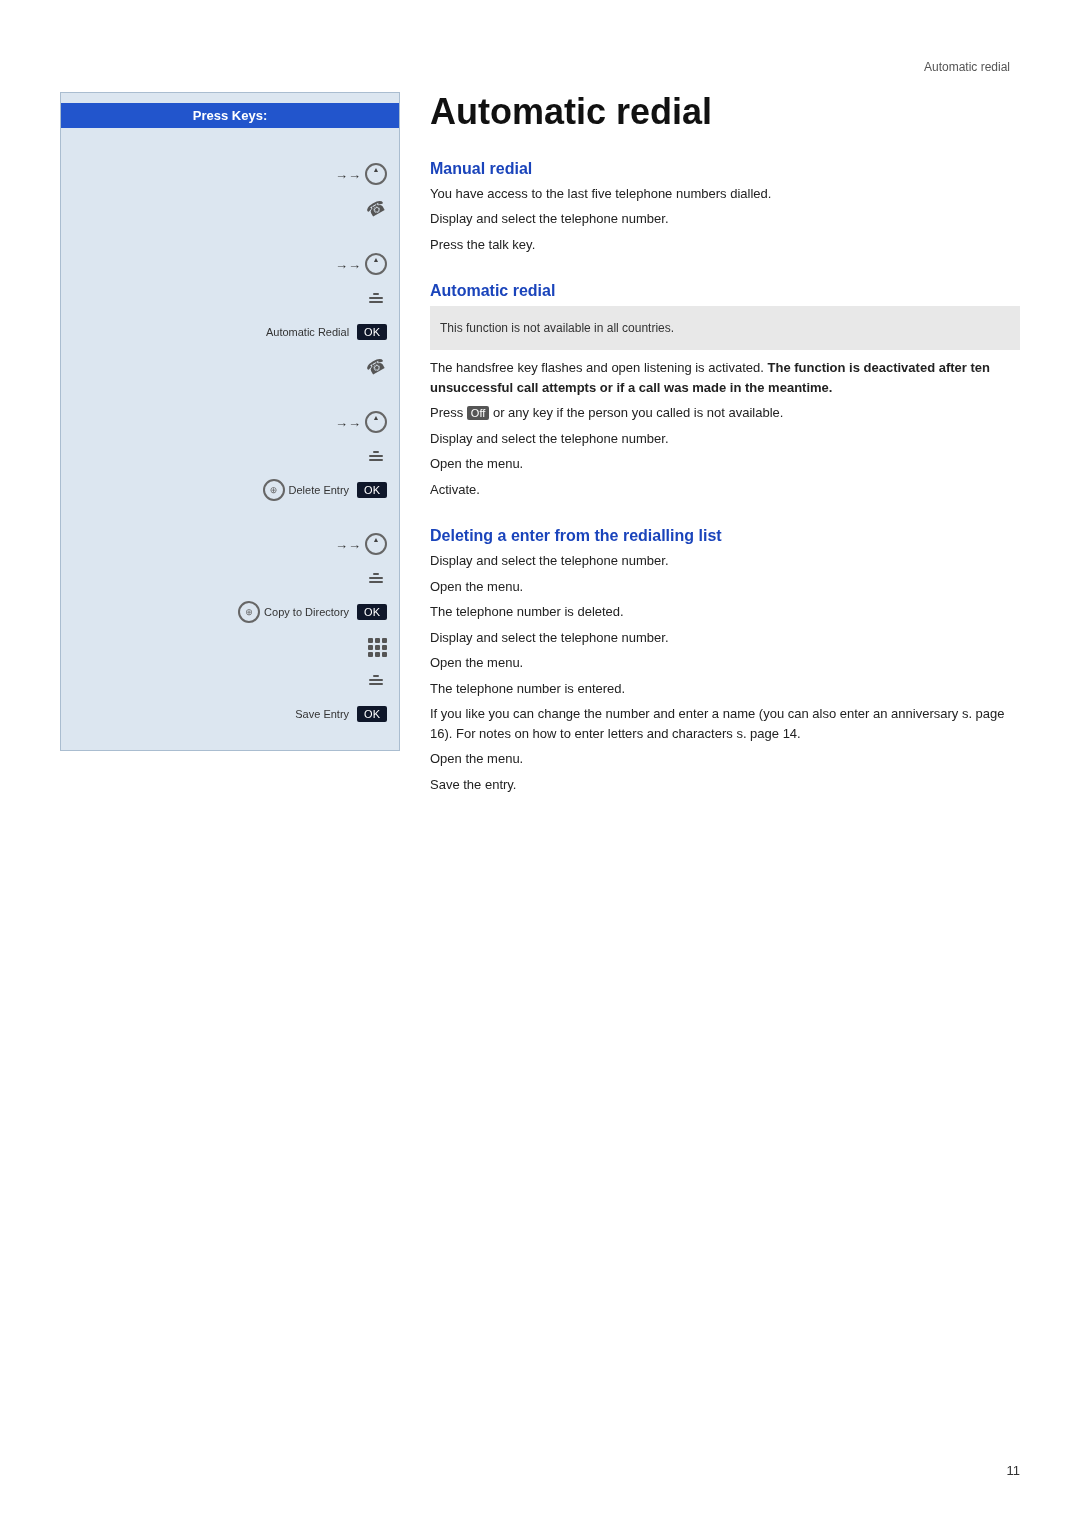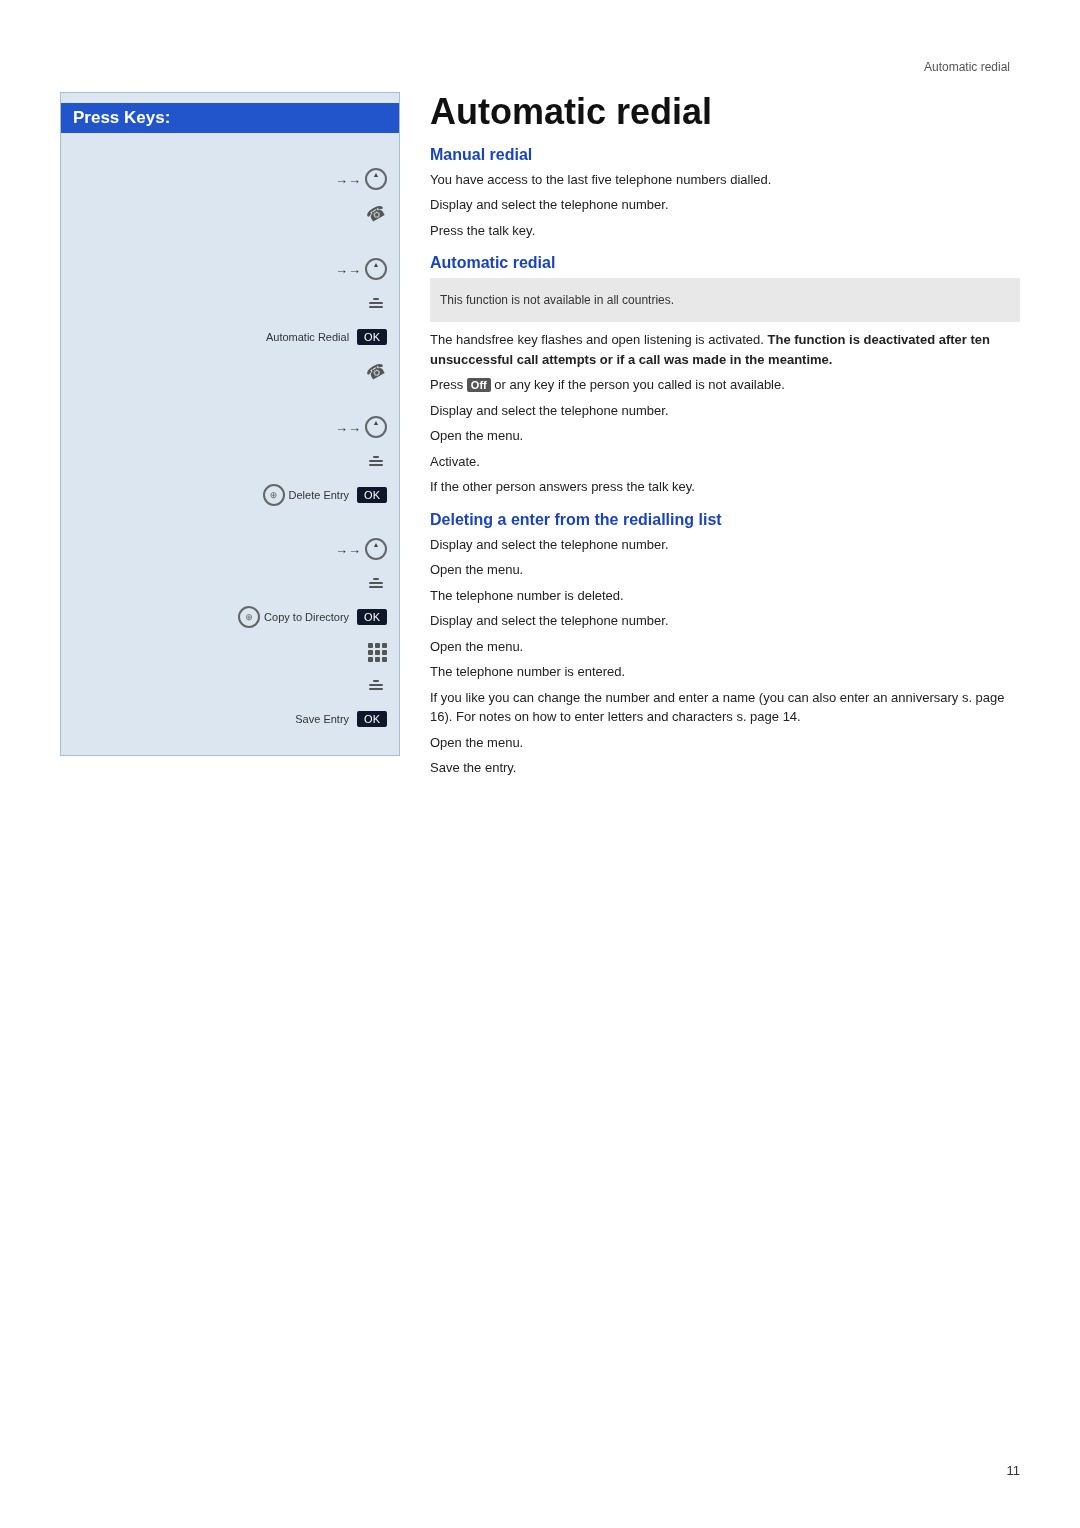--- a/index.html
+++ b/index.html
@@ -40,24 +40,25 @@
       background: #dce6f0;
       border: 1.5px solid #aabdd0;
       padding: 10px 0 18px 0;
       margin-right: 30px;
       position: relative;
     }
 
     .press-keys-header {
       background: #2255cc;
       color: #fff;
-      font-size: 17px;
+      font-size: 13px;
       font-weight: bold;
       padding: 5px 12px;
       margin-bottom: 0;
+      text-align: center;
     }
 
     .left-panel-inner {
       padding: 10px 12px 0 12px;
     }
 
     .key-row {
       display: flex;
       align-items: center;
       justify-content: flex-end;
@@ -183,21 +184,21 @@
       font-weight: bold;
       color: #111;
       margin-bottom: 12px;
       line-height: 1.1;
     }
 
     .section-title {
       font-size: 16px;
       font-weight: bold;
       color: #1a44bb;
-      margin-top: 14px;
+      margin-top: 28px;
       margin-bottom: 6px;
     }
 
     .body-text {
       font-size: 13px;
       line-height: 1.5;
       color: #222;
       margin-bottom: 6px;
     }
 
@@ -211,21 +212,21 @@
     }
 
     .bold-text {
       font-weight: bold;
     }
 
     .inline-off {
       background: #555;
       color: #fff;
       font-size: 11px;
-      font-weight: bold;
+      font-weight: normal;
       padding: 1px 4px;
       border-radius: 2px;
       display: inline;
     }
 
     .page-footer {
       position: absolute;
       bottom: 50px;
       right: 60px;
       font-size: 13px;
@@ -372,21 +373,20 @@
 
       <h2 class="section-title">Automatic redial</h2>
       <div class="note-box">
         <span>This function is not available in all countries.</span>
       </div>
       <p class="body-text">The handsfree key flashes and open listening is activated. <span class="bold-text">The function is deactivated after ten unsuccessful call attempts or if a call was made in the meantime.</span></p>
       <p class="body-text">Press <span class="inline-off">Off</span> or any key if the person you called is not available.</p>
       <p class="body-text">Display and select the telephone number.</p>
       <p class="body-text">Open the menu.</p>
       <p class="body-text">Activate.</p>
-      <p class="body-text">If the other person answers press the talk key.</p>
 
       <h2 class="section-title">Deleting a enter from the redialling list</h2>
       <p class="body-text">Display and select the telephone number.</p>
       <p class="body-text">Open the menu.</p>
       <p class="body-text">The telephone number is deleted.</p>
 
       <p class="body-text">Display and select the telephone number.</p>
       <p class="body-text">Open the menu.</p>
       <p class="body-text">The telephone number is entered.</p>
       <p class="body-text">If you like you can change the number and enter a name (you can also enter an anniversary s. page 16). For notes on how to enter letters and characters s. page 14.</p>

